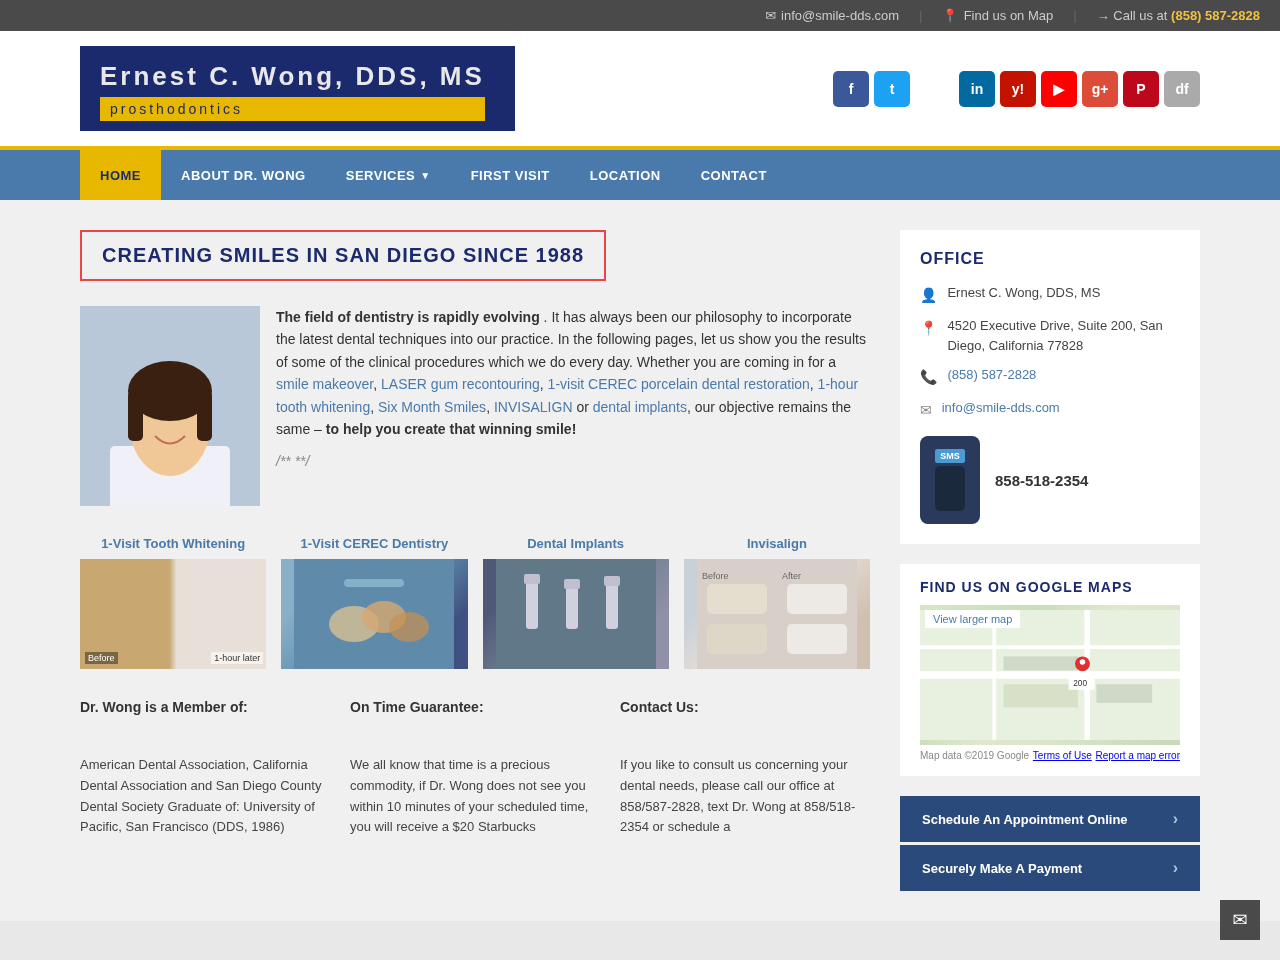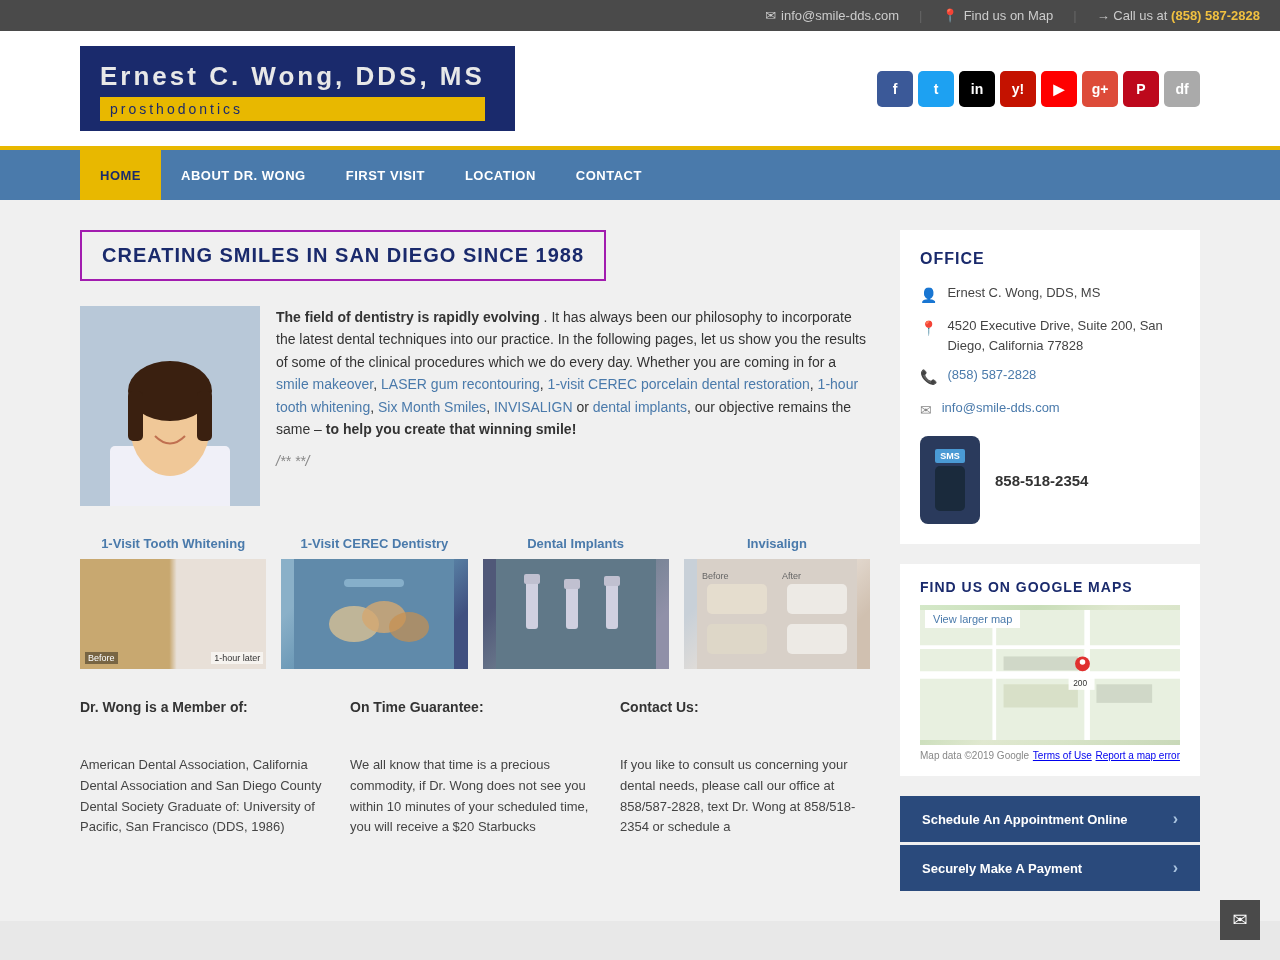--- a/index.html
+++ b/index.html
@@ -62,21 +62,21 @@
       display: flex;
       align-items: center;
       justify-content: center;
       color: #fff;
       font-weight: bold;
       font-size: 14px;
       text-decoration: none;
     }
     .si-fb { background: #3b5998; }
     .si-tw { background: #1da1f2; }
-    .si-li { background: #000000; }
+    .si-li { background: #0369a1; margin-left: 44px; }
     .si-yelp { background: #c41200; }
     .si-yt { background: #ff0000; }
     .si-gplus { background: #dd4b39; }
     .si-pi { background: #bd081c; }
     .si-df { background: #aaa; }
 
     
     .nav {
       background: #4a7aab;
       display: flex;
@@ -106,21 +106,21 @@
       padding: 30px 80px;
     }
 
     
     .content-area {
       flex: 1;
       padding-right: 30px;
     }
 
     .page-title-box {
-      border: 2px solid #a21caf;
+      border: 2px solid #ef4444;
       padding: 12px 20px;
       margin-bottom: 25px;
       display: inline-block;
     }
     .page-title-box h1 {
       font-size: 20px;
       color: #1a2a6c;
       font-weight: bold;
       letter-spacing: 1px;
     }
@@ -400,20 +400,24 @@
 </div>
 
 <nav class="nav">
   <div class="nav-item active">
     <span>HOME</span>
   </div>
   <div class="nav-item">
     <span>ABOUT DR. WONG</span>
   </div>
   <div class="nav-item">
+    <span>SERVICES</span>
+    <span class="arrow">▼</span>
+  </div>
+  <div class="nav-item">
     <span>FIRST VISIT</span>
   </div>
   <div class="nav-item">
     <span>LOCATION</span>
   </div>
   <div class="nav-item">
     <span>CONTACT</span>
   </div>
 </nav>
 

